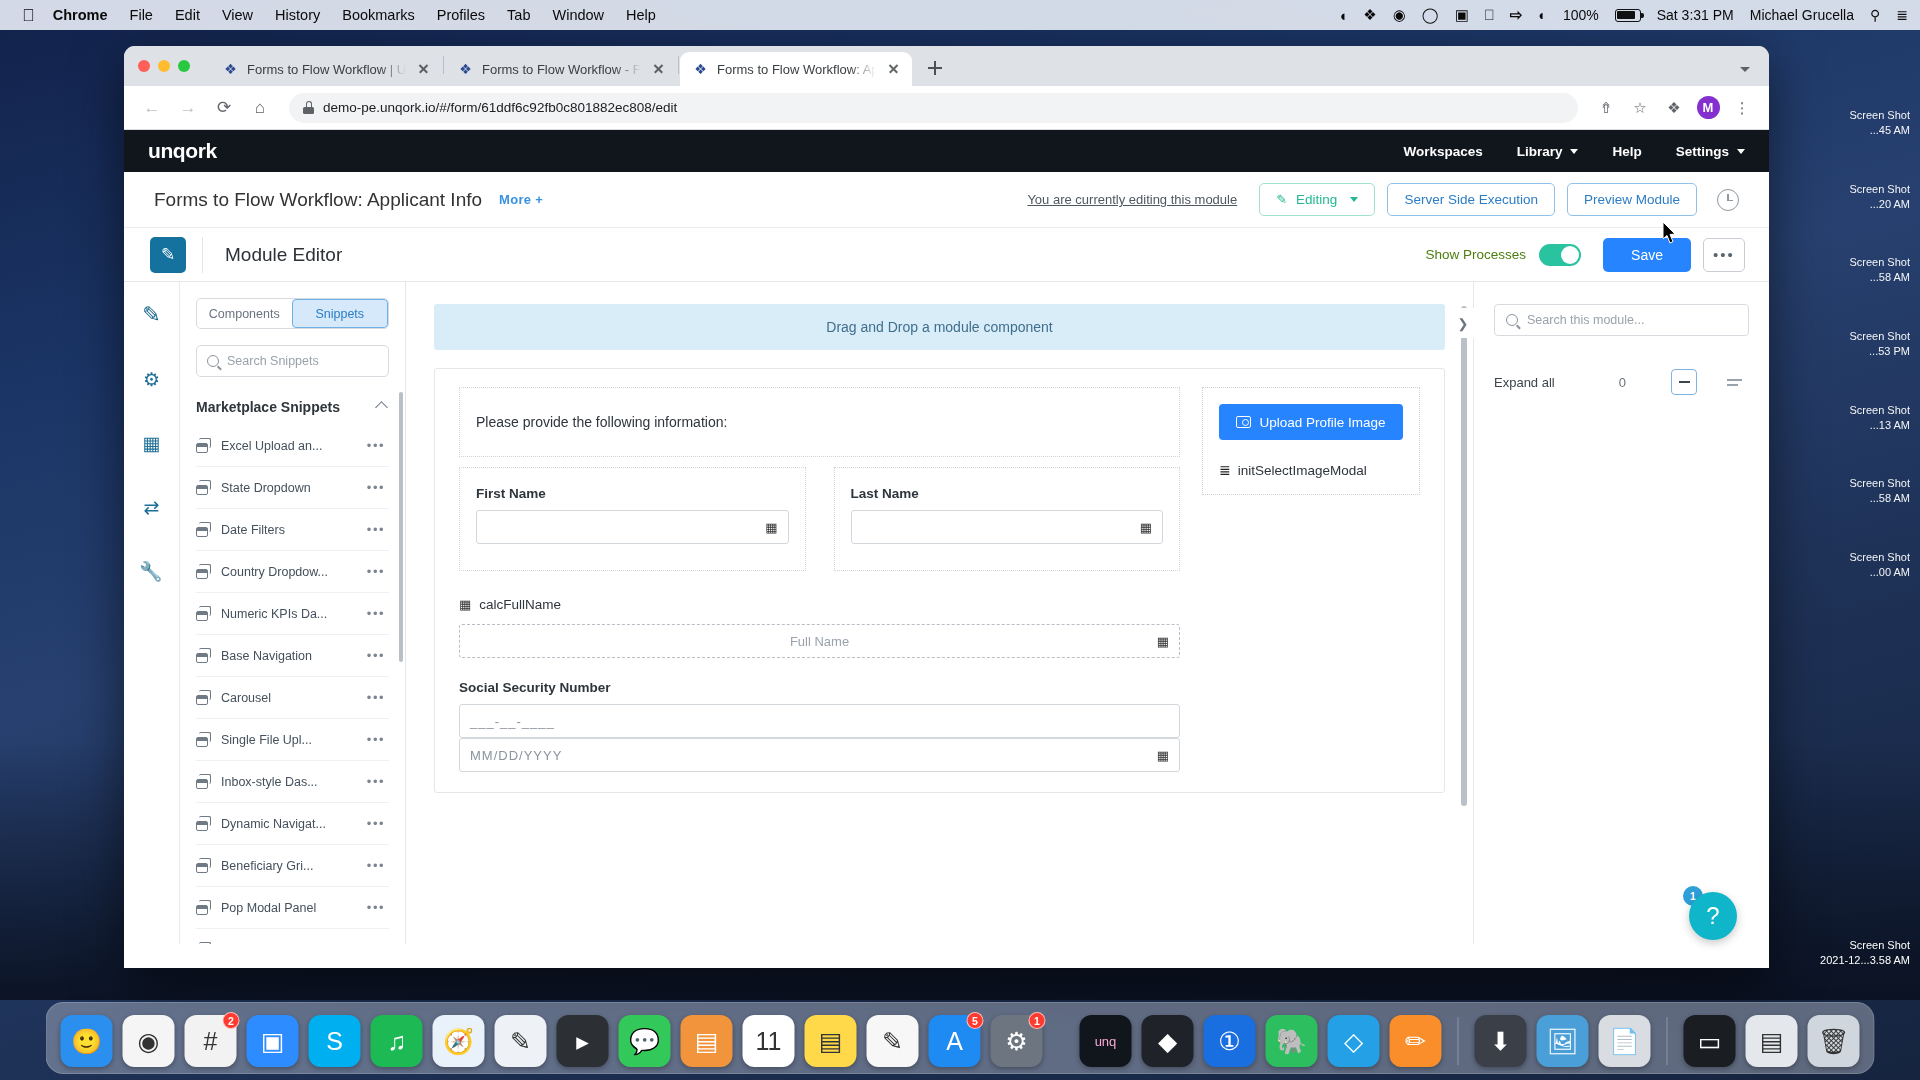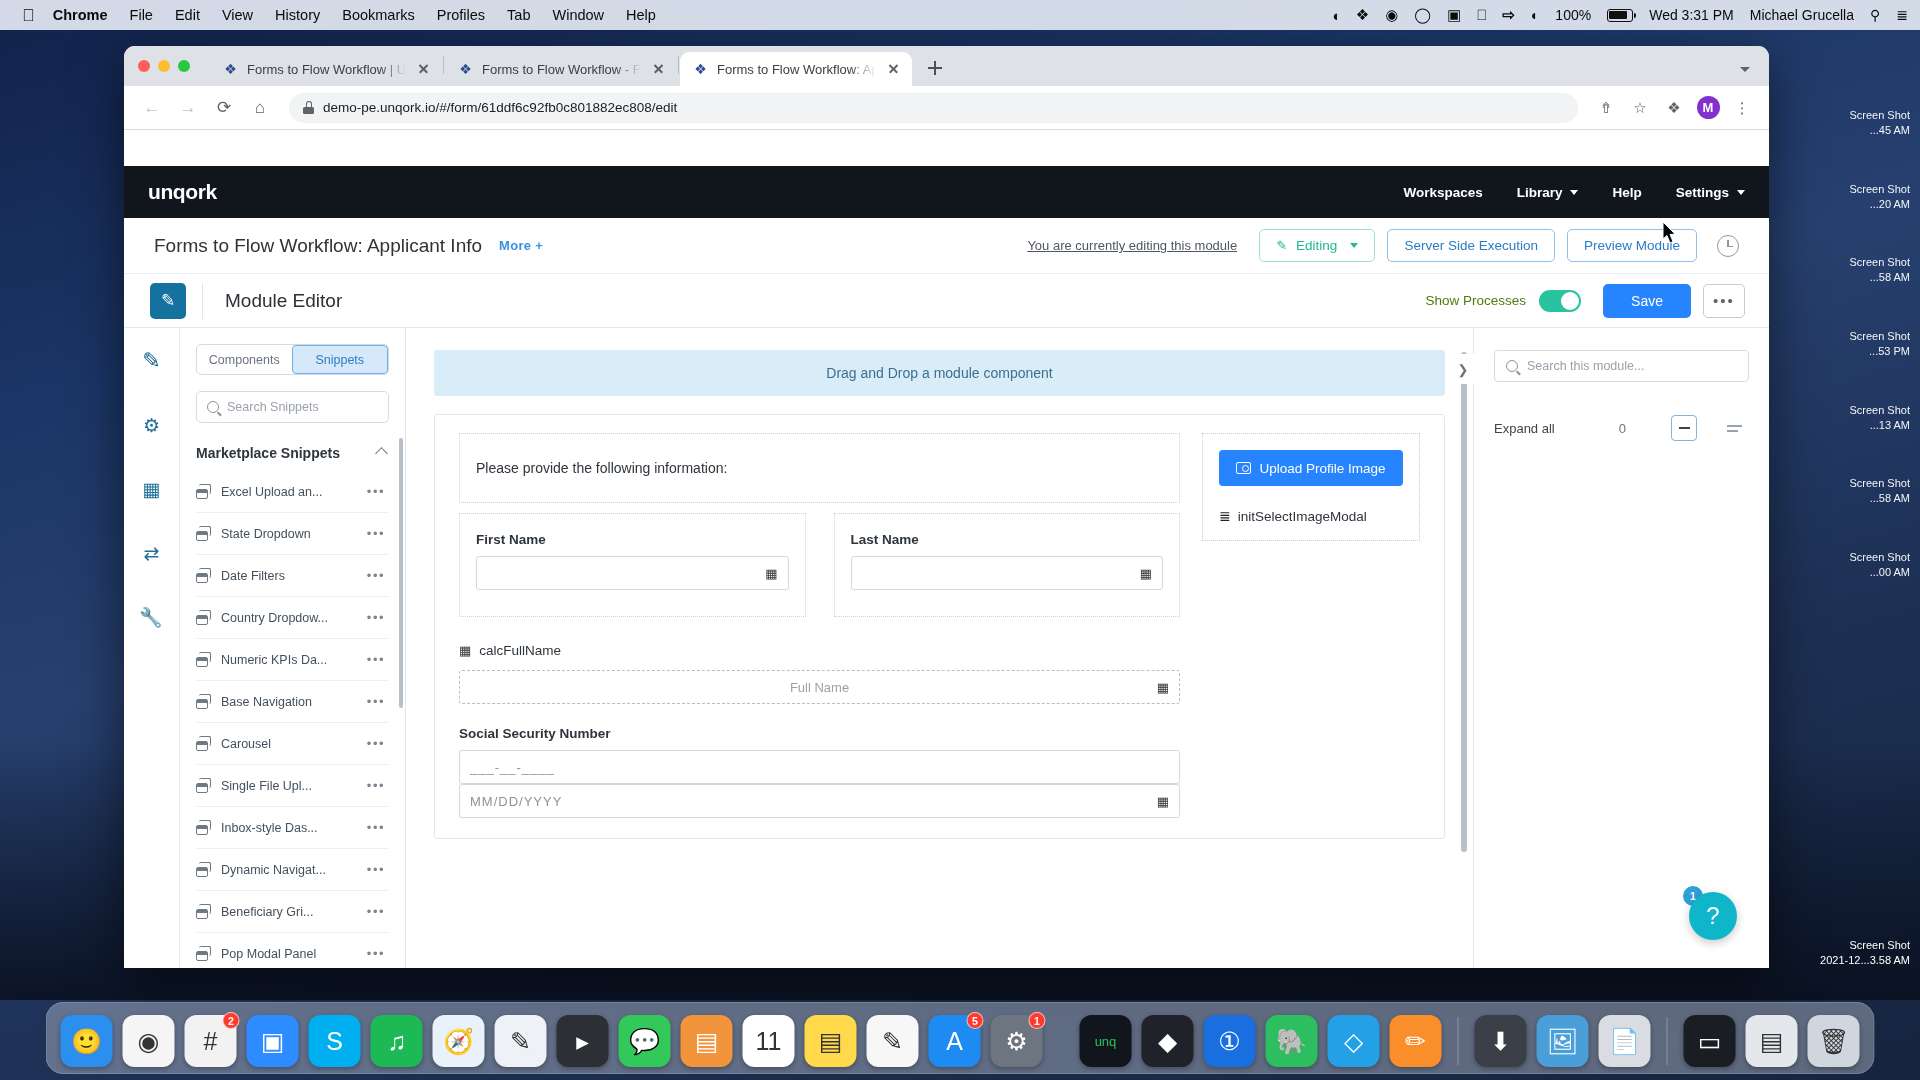--- a/index.html
+++ b/index.html
@@ -74,21 +74,21 @@
   .lock{width:11px;height:13px;position:relative;flex:0 0 11px;}
   .lock b{position:absolute;left:0;bottom:0;width:11px;height:7.5px;background:#5f6368;border-radius:1.5px;display:block;}
   .lock i{position:absolute;left:2.5px;top:0;width:6px;height:7px;border:1.6px solid #5f6368;border-bottom:none;border-radius:3px 3px 0 0;display:block;}
   .oicon{width:30px;height:30px;display:flex;align-items:center;justify-content:center;color:#5f6368;font-size:15px;}
   .avatar-chrome{width:23px;height:23px;border-radius:50%;background:#8430ce;color:#fff;font-size:13px;display:flex;align-items:center;justify-content:center;font-weight:600;}
 
   
   #viewport{position:absolute;left:0;top:84px;width:1645px;height:838px;background:#fff;overflow:hidden;}
 
   
-  #unq-nav{height:52px;background:#11161d;display:flex;align-items:center;padding:0 24px;color:#fff;margin-top:36px;}
+  #unq-nav{height:42px;background:#11161d;display:flex;align-items:center;padding:0 24px;color:#fff;}
   .logo{font-size:21px;font-weight:bold;letter-spacing:-.4px;}
   .navspacer{flex:1;}
   .nav-item{font-size:13.5px;font-weight:bold;margin-left:34px;display:flex;align-items:center;gap:8px;}
   .caret{width:0;height:0;border-left:4.5px solid transparent;border-right:4.5px solid transparent;border-top:5px solid #fff;}
 
   
   #module-bar{height:56px;background:#fff;display:flex;align-items:center;padding:0 30px;border-bottom:1px solid #e9ecef;}
   .mod-title{font-size:19px;color:#333;}
   .more-link{font-size:13px;color:#3992e0;font-weight:bold;margin-left:17px;letter-spacing:.3px;}
   .editing-note{font-size:13px;color:#4f5760;text-decoration:underline;margin-right:22px;}
@@ -269,21 +269,21 @@
     <span style="font-size:15px">◉</span>
     <span style="font-size:15px">◯</span>
     <span style="font-size:15px">▣</span>
     <span style="font-size:15px">⎕</span>
     <span class="bt">⇨</span>
     <span style="font-size:14px">◐</span>
     <span>100%</span>
     <span class="battery">
         <i></i>
       </span>
-    <span>Wed 3:31 PM</span>
+    <span>Sat 3:31 PM</span>
     <span>Michael Grucella</span>
     <span style="font-size:14px">⚲</span>
     <span style="font-size:14px">≣</span>
   </span>
 </div>
 
 <div id="chrome">
 
   <div id="tabstrip">
     <div class="traffic">
@@ -661,21 +661,21 @@
       <span>✎</span>
     </div>
     <div class="dockicon" style="background: rgb(29, 139, 242); color: rgb(255, 255, 255); font-size: 25px;">
       <span>A</span>
       <span class="bdg">5</span>
     </div>
     <div class="dockicon" style="background: rgb(109, 118, 128); color: rgb(255, 255, 255); font-size: 25px;">
       <span>⚙</span>
       <span class="bdg">1</span>
     </div>
-    <div class="dockicon" style="background: rgb(17, 22, 29); color: #22c55e; font-size: 13px; margin-left: 27px;">
+    <div class="dockicon" style="background: rgb(17, 22, 29); color: #f9a8d4; font-size: 13px; margin-left: 27px;">
       <span>unq</span>
     </div>
     <div class="dockicon" style="background: rgb(31, 35, 41); color: rgb(255, 255, 255); font-size: 25px;">
       <span>◆</span>
     </div>
     <div class="dockicon" style="background: rgb(26, 111, 224); color: rgb(255, 255, 255); font-size: 25px;">
       <span>①</span>
     </div>
     <div class="dockicon" style="background: rgb(45, 190, 96); color: rgb(255, 255, 255); font-size: 25px;">
       <span>🐘</span>

